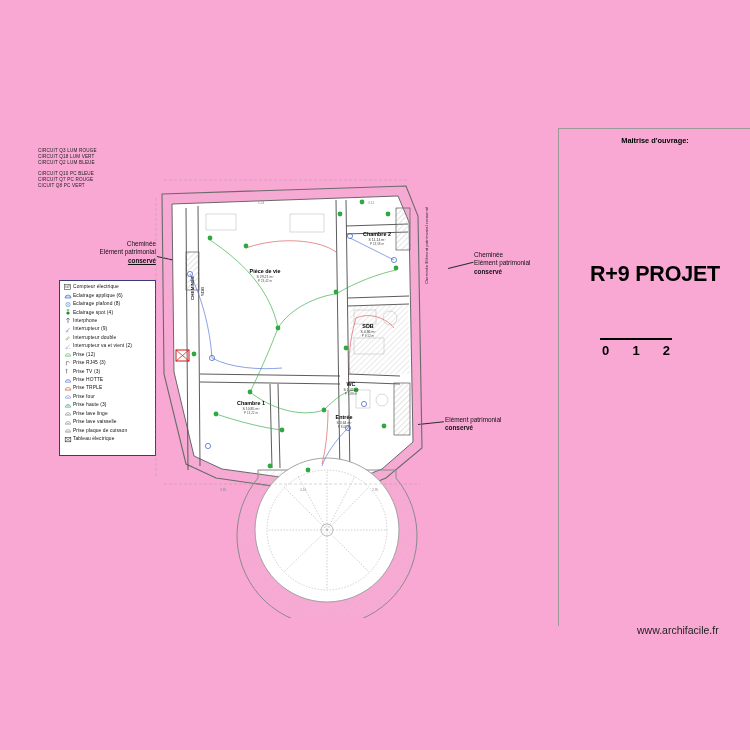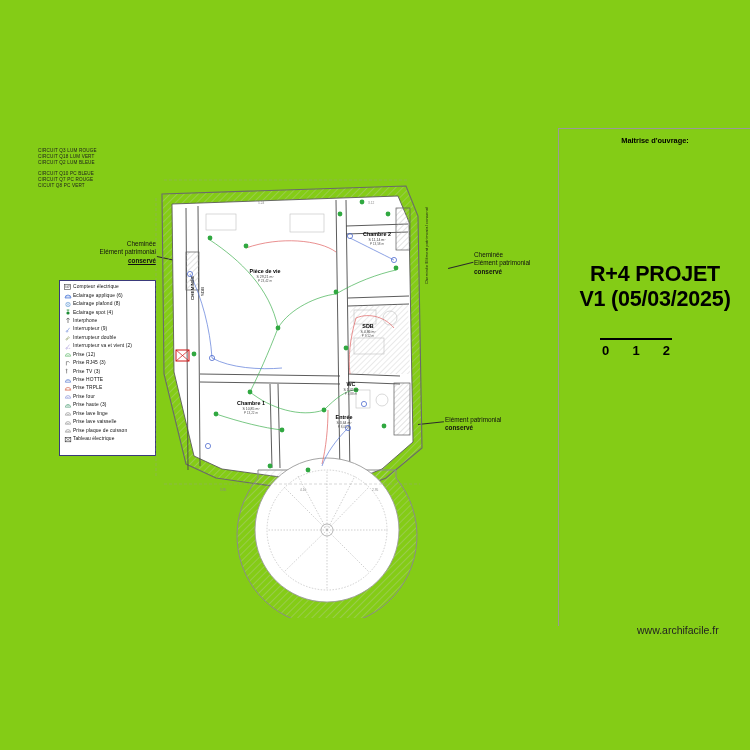--- a/index.html
+++ b/index.html
@@ -9,21 +9,21 @@
     background: #ffffff;
   }
   body {
     font-family: "Liberation Sans", sans-serif;
     -webkit-font-smoothing: antialiased;
   }
   #page {
     position: relative;
     width: 750px;
     height: 750px;
-    background: #84cc16;
+    background: #f9a8d4;
     overflow: hidden;
   }
 
   
   .v-divider {
     position: absolute;
     left: 558px;
     top: 128px;
     width: 1px;
     height: 498px;
@@ -673,22 +673,21 @@
 
   <div class="vtext" style="left:190px; top:300px; transform:rotate(-90deg); font-weight:bold;">CHEMINÉE</div>
   <div class="vtext" style="left:200px; top:296px; transform:rotate(-90deg);">SDB</div>
   <div class="vtext" style="left:424px; top:284px; transform:rotate(-90deg); font-size:3.9px;">Cheminée Elément patrimonial conservé</div>
 
   <div class="tb" id="tb-moa">Maitrise d'ouvrage:</div>
 
 
 
   <div class="tb" id="tb-sheet">
-    <div>R+4 PROJET</div>
-    <div>V1 (05/03/2025)</div>
+    <div>R+9 PROJET</div>
   </div>
 
   <div class="scalebar">
     <div class="bar"></div>
     <div class="ticks">
       <span>0</span>
       <span>1</span>
       <span>2</span>
     </div>
   </div>

